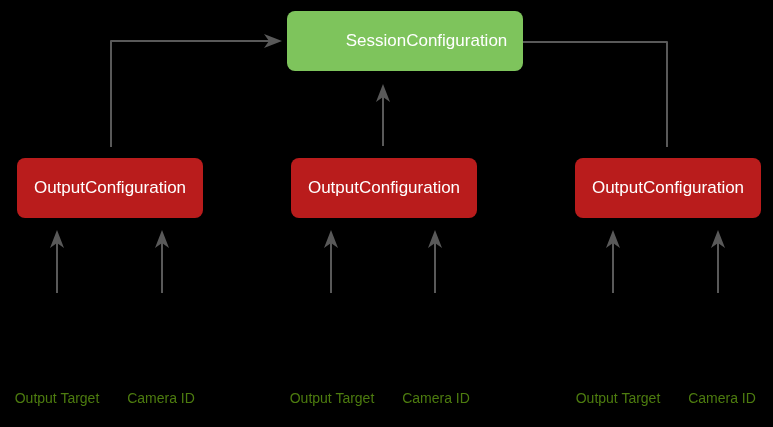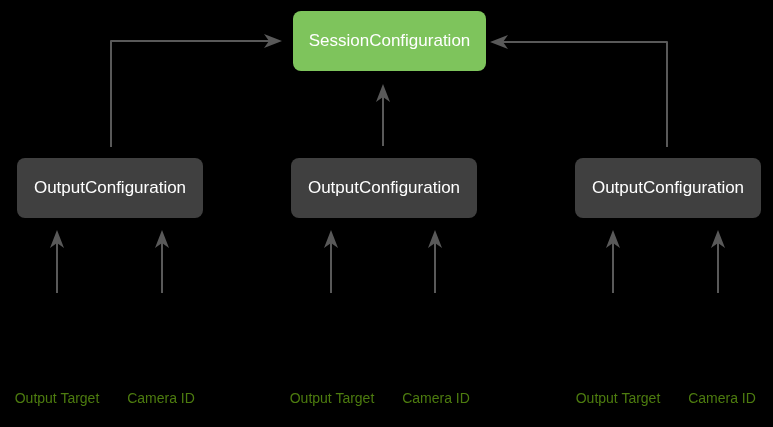--- a/index.html
+++ b/index.html
@@ -19,31 +19,32 @@
     position: absolute;
     display: flex;
     align-items: center;
     justify-content: center;
     border-radius: 8px;
     color: #ffffff;
     font-size: 17px;
     white-space: nowrap;
   }
   .session-node {
-    left: 293px;
+    left: 287px;
     top: 11px;
     width: 193px;
     height: 60px;
     background: #7EC45C;
+    padding-left: 43px;
   }
   .output-node {
     top: 158px;
     width: 186px;
     height: 60px;
-    background: #404040;
+    background: #b91c1c;
   }
   .output-node.pos-0 { left: 17px; }
   .output-node.pos-1 { left: 291px; }
   .output-node.pos-2 { left: 575px; }
   .arrow-layer {
     position: absolute;
     left: 0;
     top: 0;
     width: 773px;
     height: 427px;

